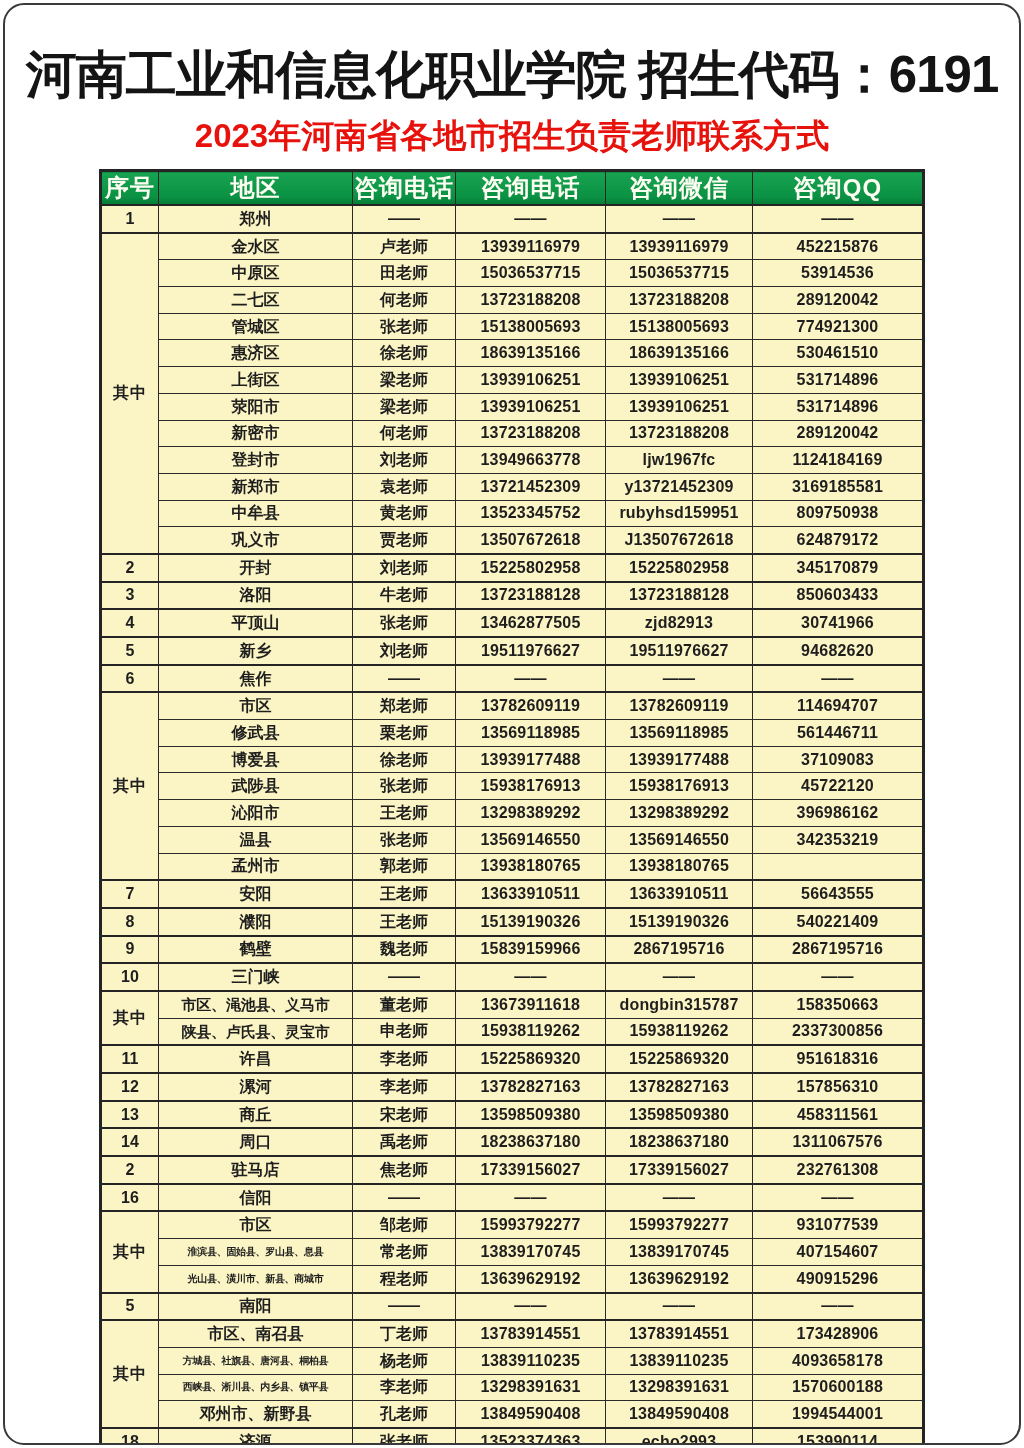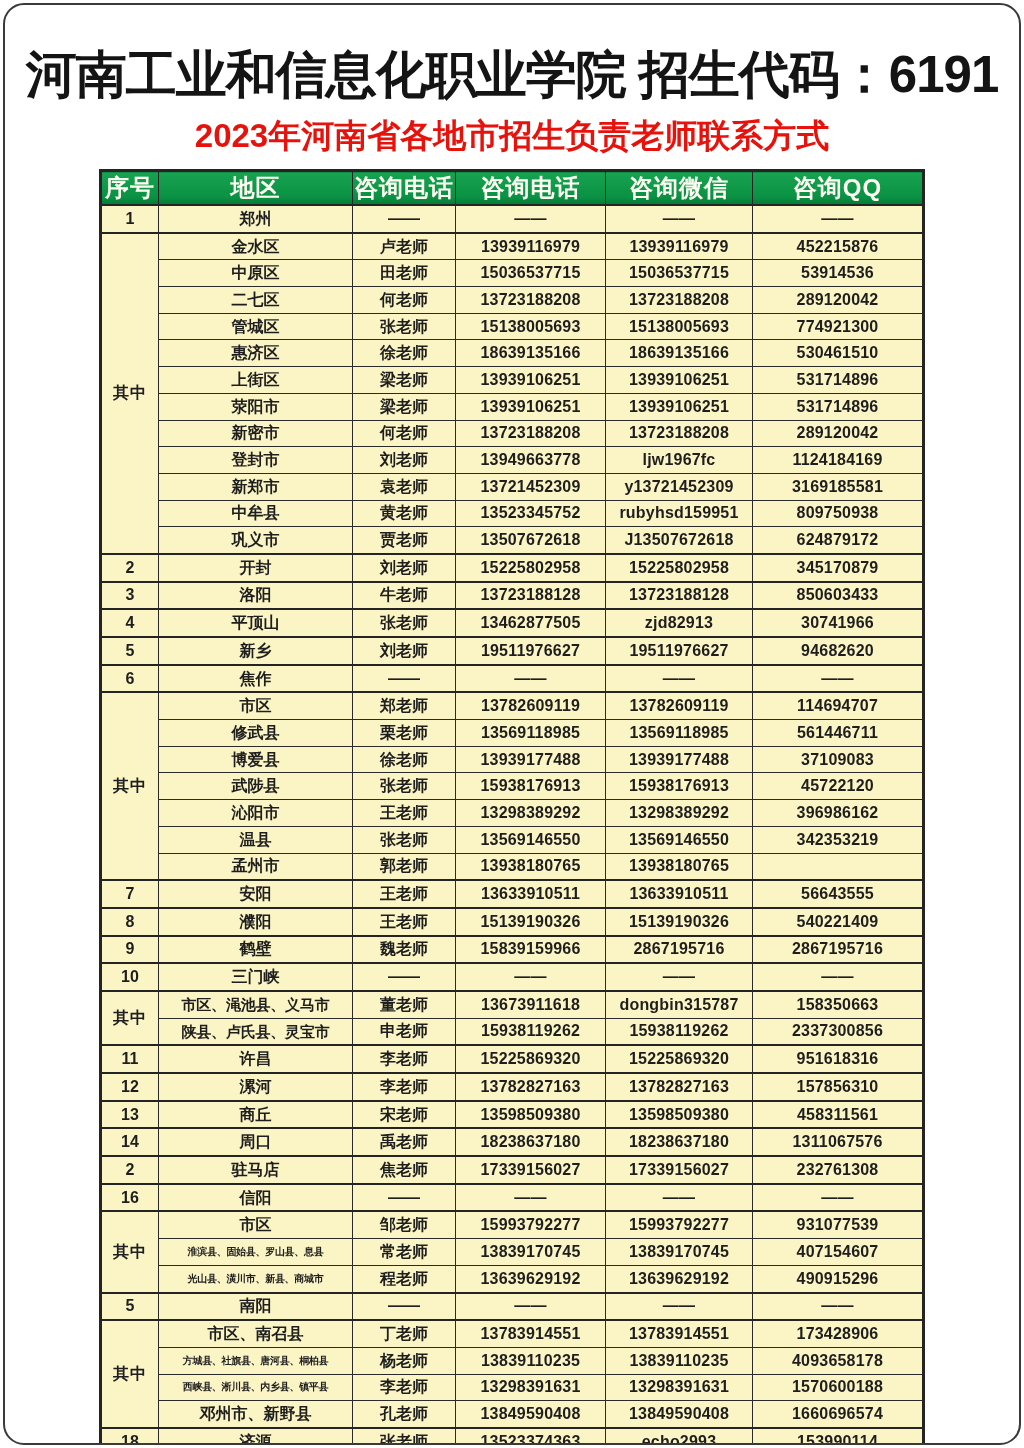--- a/index.html
+++ b/index.html
@@ -432,21 +432,21 @@
           <td class="teacher">李老师</td>
           <td class="phone">13298391631</td>
           <td class="wechat">13298391631</td>
           <td class="qq">1570600188</td>
         </tr>
         <tr>
           <td class="region">邓州市、新野县</td>
           <td class="teacher">孔老师</td>
           <td class="phone">13849590408</td>
           <td class="wechat">13849590408</td>
-          <td class="qq">1660696574</td>
+          <td class="qq">1994544001</td>
         </tr>
         <tr class="sec">
           <td class="no">18</td>
           <td class="region">济源</td>
           <td class="teacher">张老师</td>
           <td class="phone">13523374363</td>
           <td class="wechat">echo2993</td>
           <td class="qq">153990114</td>
         </tr>
       </tbody>

